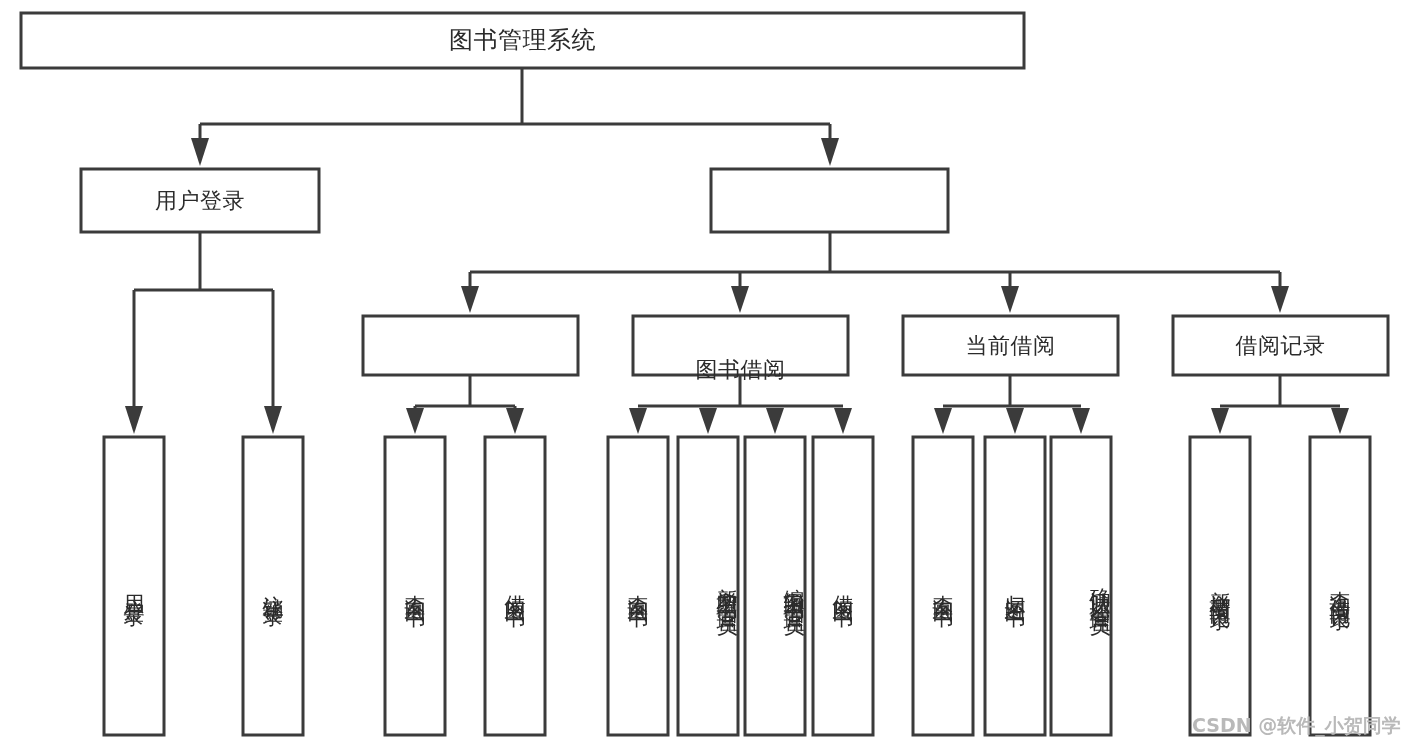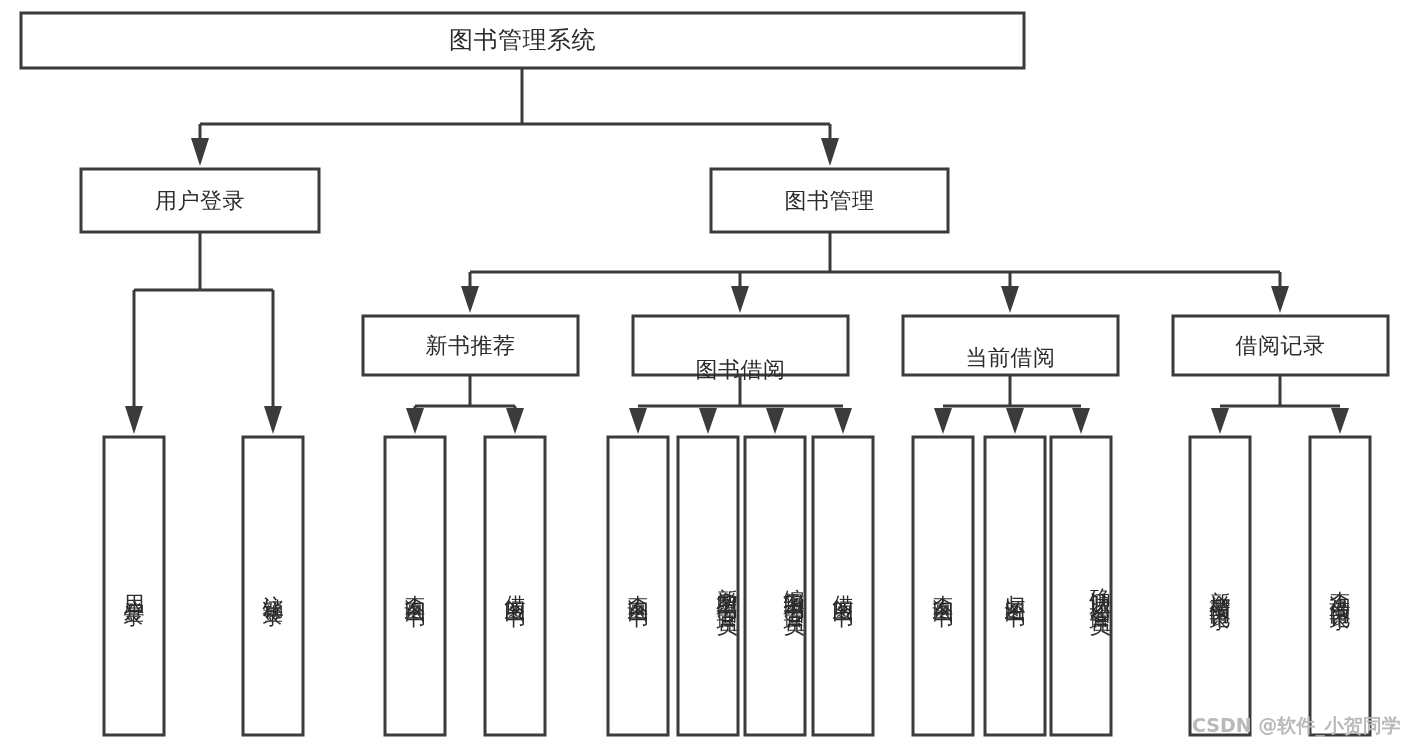--- a/index.html
+++ b/index.html
@@ -157,25 +157,23 @@
     <path class="connector" d="M 1280 375 L 1280 406"></path>
     <path class="connector" d="M 1220 406 L 1340 406"></path>
     <polygon class="arrow-head" points="1211,408 1229,408 1220,434"></polygon>
     <polygon class="arrow-head" points="1331,408 1349,408 1340,434"></polygon>
 
   </svg>
 
   <div class="node-label horizontal" style="left:21px; top:13px; width:1003px; height:55px; font-size:24px;">图书管理系统</div>
 
   <div class="node-label horizontal" style="left:81px; top:169px; width:238px; height:63px;">用户登录</div>
-  <div class="node-label horizontal" style="left:711px; top:169px; width:237px; height:63px;">图书管理</div>
 
-  <div class="node-label horizontal" style="left:363px; top:316px; width:215px; height:59px;">新书推荐</div>
   <div class="node-label horizontal" style="left:633px; top:316px; width:215px; height:59px;margin-top:24px;">图书借阅</div>
-  <div class="node-label horizontal" style="left:903px; top:328px; width:215px; height:59px;border-radius:26px;">当前借阅</div>
+  <div class="node-label horizontal" style="left:903px; top:316px; width:215px; height:59px;border-radius:26px;">当前借阅</div>
   <div class="node-label horizontal" style="left:1173px; top:316px; width:215px; height:59px;border-radius:13px;">借阅记录</div>
 
   <div class="node-label vertical" style="left:104px; top:437px; width:60px; height:298px;">用户登录</div>
   <div class="node-label vertical" style="left:243px; top:437px; width:60px; height:298px;">注销登录</div>
 
   <div class="node-label vertical" style="left:385px; top:437px; width:60px; height:298px;">查询图书</div>
   <div class="node-label vertical" style="left:485px; top:437px; width:60px; height:298px;">借阅图书</div>
 
   <div class="node-label vertical" style="left:608px; top:437px; width:60px; height:298px;">查询图书</div>
   <div class="node-label vertical top-aligned" style="left:678px; top:437px; width:60px; height:298px;">新增图书（管理员）</div>

